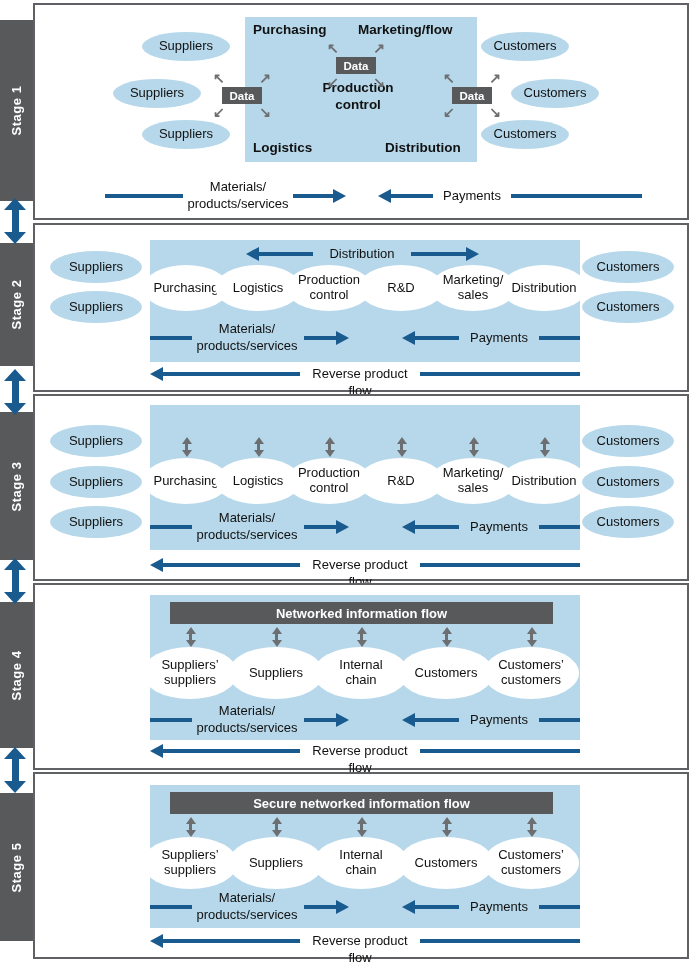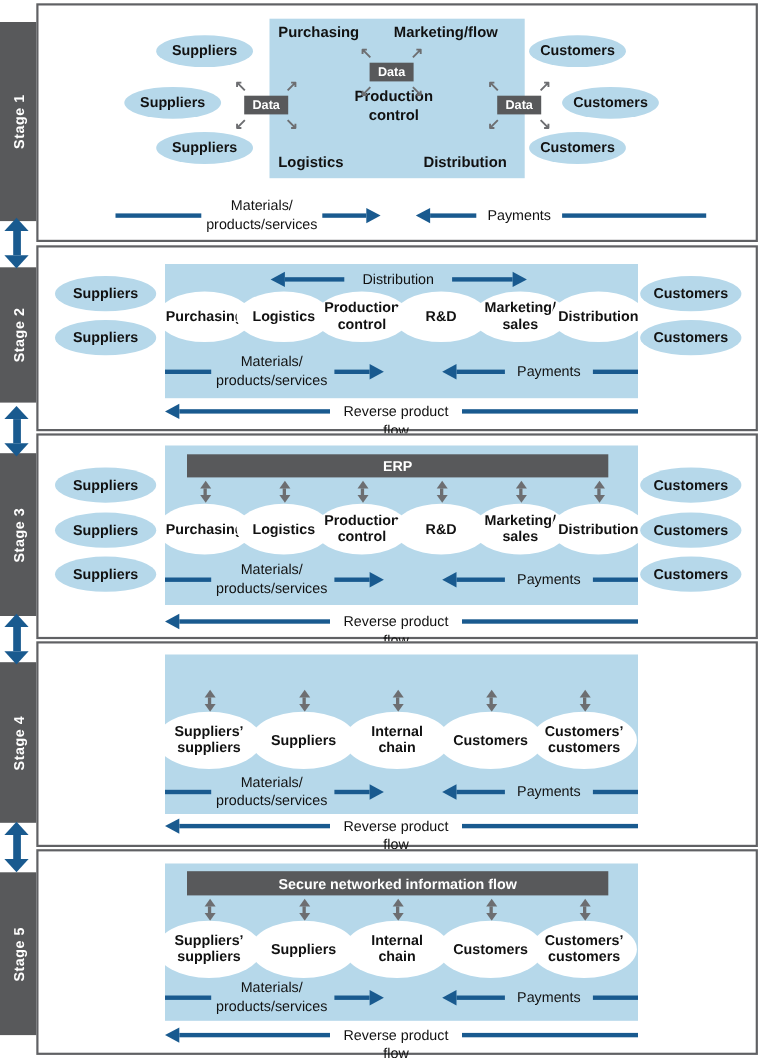--- a/index.html
+++ b/index.html
@@ -11,21 +11,21 @@
   .sb{position:absolute;left:33px;width:656px;background:#fff;border:2px solid var(--bd);box-sizing:border-box;}
   .tab{position:absolute;left:0;width:34px;background:var(--dg);display:flex;align-items:center;justify-content:center;}
   .tab span{transform:rotate(-90deg);color:#fff;font-weight:bold;font-size:13px;white-space:nowrap;letter-spacing:.5px;}
   .sa{position:absolute;left:4px;width:22px;display:flex;flex-direction:column;align-items:center;}
   .sa b{width:0;height:0;border-left:11px solid transparent;border-right:11px solid transparent;}
   .sa b.up{border-bottom:12px solid var(--ab);}
   .sa b.dn{border-top:12px solid var(--ab);}
   .sa i{width:7px;flex:1;background:var(--ab);}
   .rect{position:absolute;background:var(--lb);}
   .el{position:absolute;border-radius:50%;display:flex;align-items:center;justify-content:center;
-      text-align:center;font-size:13px;line-height:1.15;white-space:pre-line;font-weight:bold;}
+      text-align:center;font-size:13px;line-height:1.15;white-space:pre-line;}
   .el.b{background:var(--lb);} .el.w{background:#fff;}
   .bar{position:absolute;background:var(--dg);color:#fff;font-weight:bold;font-size:13px;
       display:flex;align-items:center;justify-content:center;}
   .dlb{position:absolute;font-weight:bold;font-size:13.5px;white-space:pre-line;line-height:1.25;text-align:center;}
   .flb{position:absolute;font-size:13px;line-height:1.3;text-align:center;white-space:pre-line;}
   .hl{position:absolute;height:4px;background:var(--ab);}
   .tr{position:absolute;width:0;height:0;border-top:7px solid transparent;border-bottom:7px solid transparent;border-left:13px solid var(--ab);}
   .tl{position:absolute;width:0;height:0;border-top:7px solid transparent;border-bottom:7px solid transparent;border-right:13px solid var(--ab);}
   .vc{position:absolute;width:13px;display:flex;flex-direction:column;align-items:center;}
   .vc b{width:0;height:0;border-left:5px solid transparent;border-right:5px solid transparent;}
@@ -162,21 +162,20 @@
     <div class="hl" style="left:504px;top:111px;width:41px"></div>
 
     <div class="tl" style="left:115px;top:142px"></div>
     <div class="hl" style="left:128px;top:147px;width:137px"></div>
     <div class="flb" style="left:265px;top:141px;width:120px">Reverse product flow</div>
     <div class="hl" style="left:385px;top:147px;width:160px"></div>
   </div>
 
   <div class="sb" style="top:394px;height:187px">
     <div class="rect" style="left:115px;top:9px;width:430px;height:145px"></div>
-    <div class="bar" style="left:135px;top:17px;width:383px;height:21px">ERP</div>
 
     <div class="vc" style="left:145px;top:41px;height:20px">
         <b class="up"></b>
         <i></i>
         <b class="dn"></b>
       </div>
     <div class="vc" style="left:217px;top:41px;height:20px">
         <b class="up"></b>
         <i></i>
         <b class="dn"></b>
@@ -229,20 +228,21 @@
     <div class="hl" style="left:504px;top:129px;width:41px"></div>
 
     <div class="tl" style="left:115px;top:162px"></div>
     <div class="hl" style="left:128px;top:167px;width:137px"></div>
     <div class="flb" style="left:265px;top:161px;width:120px">Reverse product flow</div>
     <div class="hl" style="left:385px;top:167px;width:160px"></div>
   </div>
 
   <div class="sb" style="top:583px;height:187px">
     <div class="rect" style="left:115px;top:10px;width:430px;height:145px"></div>
+    <div class="bar" style="left:135px;top:17px;width:383px;height:22px">Networked information flow</div>
 
     <div class="vc" style="left:149px;top:42px;height:20px">
         <b class="up"></b>
         <i></i>
         <b class="dn"></b>
       </div>
     <div class="vc" style="left:235px;top:42px;height:20px">
         <b class="up"></b>
         <i></i>
         <b class="dn"></b>

